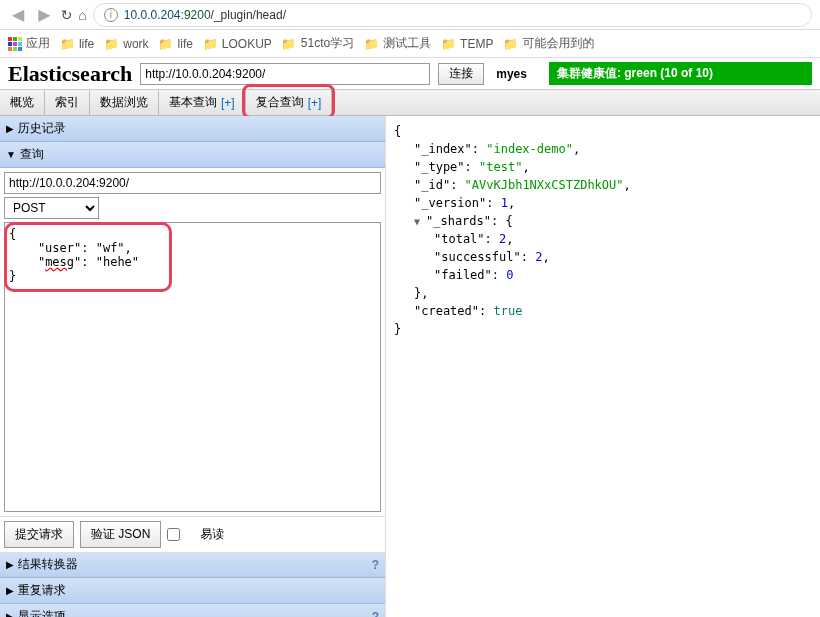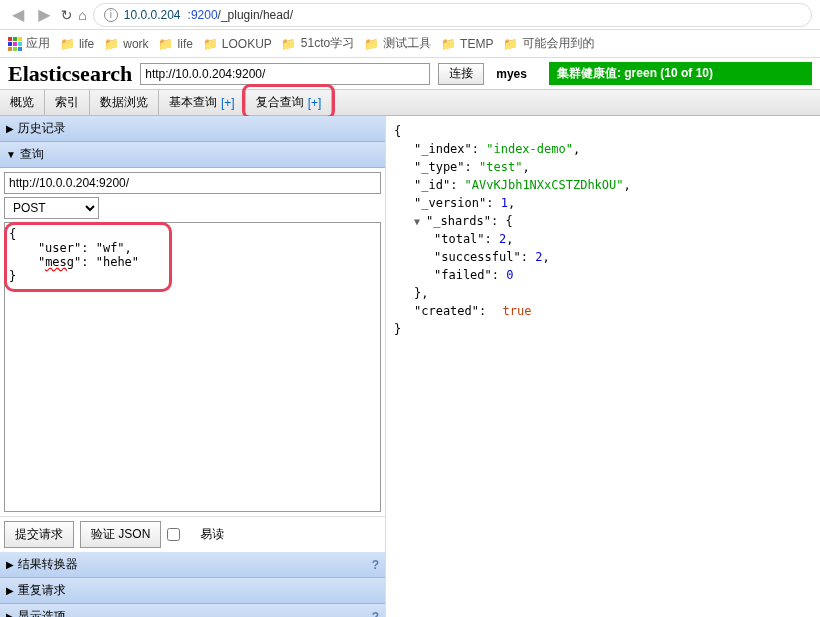--- a/index.html
+++ b/index.html
@@ -4,21 +4,21 @@
 <style>
 * { box-sizing: border-box; margin: 0; padding: 0; }
 body { font-family: Arial, sans-serif; font-size: 12px; background: #fff; width: 820px; }
 .browser-bar { display: flex; align-items: center; padding: 4px 8px; border-bottom: 1px solid #ddd; gap: 6px; height: 30px; }
 .nav-arrow { color: #aaa; font-size: 16px; padding: 0 4px; }
 .reload-icon { font-size: 14px; color: #555; }
 .home-icon { font-size: 14px; color: #555; }
 .url-box { flex: 1; border: 1px solid #ddd; border-radius: 14px; padding: 4px 10px; font-size: 12px; color: #333; display: flex; align-items: center; gap: 6px; }
 .url-info { color: #888; border: 1px solid #888; border-radius: 50%; width: 14px; height: 14px; display: inline-flex; align-items: center; justify-content: center; font-size: 10px; }
 .url-host { color: #0c4a6e; }
-.url-port { color: #1d4ed8; padding-left: 7px; }
+.url-port { color: #14532d; }
 .url-path { color: #333; }
 .bookmarks-bar { display: flex; align-items: center; padding: 4px 8px; border-bottom: 1px solid #ddd; gap: 10px; height: 28px; font-size: 12px; color: #555; }
 .apps-icon { display: inline-grid; grid-template-columns: repeat(3,4px); grid-template-rows: repeat(3,4px); gap: 1px; }
 .apps-icon span { width: 4px; height: 4px; }
 .bk-item { display: flex; align-items: center; gap: 4px; }
 .folder-icon { color: #888; font-size: 12px; }
 .header-row { display: flex; align-items: center; padding: 4px 8px; gap: 8px; height: 32px; border-bottom: 1px solid #ccc; }
 .logo { font-family: Georgia, serif; font-weight: bold; font-size: 22px; }
 .connect-input { width: 290px; height: 22px; border: 1px solid #999; padding: 2px 4px; font-size: 12px; }
 .connect-btn { height: 22px; padding: 0 10px; background: linear-gradient(#fff,#e8e8e8); border: 1px solid #999; font-size: 12px; }
@@ -44,21 +44,21 @@
 .body-wrap { position: relative; flex: 1; margin-top: 3px; }
 .body-textarea { width: 100%; height: 290px; border: 1px solid #999; padding: 4px; font-family: Menlo, monospace; font-size: 12px; resize: none; }
 .body-red { position: absolute; border: 3px solid #e8415c; border-radius: 10px; top: 0; left: 0; width: 168px; height: 70px; pointer-events: none; }
 .meg-underline { text-decoration: underline wavy red; }
 .button-row { padding: 4px; display: flex; align-items: center; gap: 6px; border-top: 1px solid #ddd; }
 .action-btn { padding: 4px 10px; background: linear-gradient(#fff,#e8e8e8); border: 1px solid #999; font-size: 12px; }
 .checkbox-wrap { display: flex; align-items: center; gap: 20px; }
 .json .k { color: #000; }
 .json .s { color: #090; }
 .json .n { color: #00d; }
-.json .b { color: #c2410c; margin-left: 9px; }
+.json .b { color: #0f766e; }
 .json .brace { color: #000; }
 .json .ind1 { margin-left: 20px; }
 .json .ind2 { margin-left: 40px; }
 .json .tri { color: #666; font-size: 10px; display: inline-block; width: 12px; }
 </style>
 </head>
 <body>
 
 <div class="browser-bar">
   <span class="nav-arrow">◀</span>

